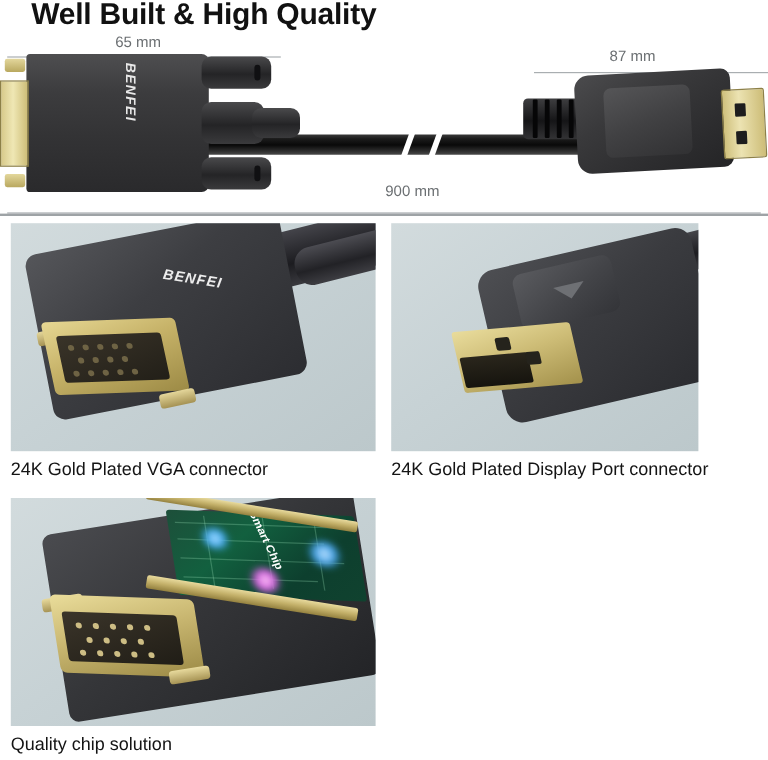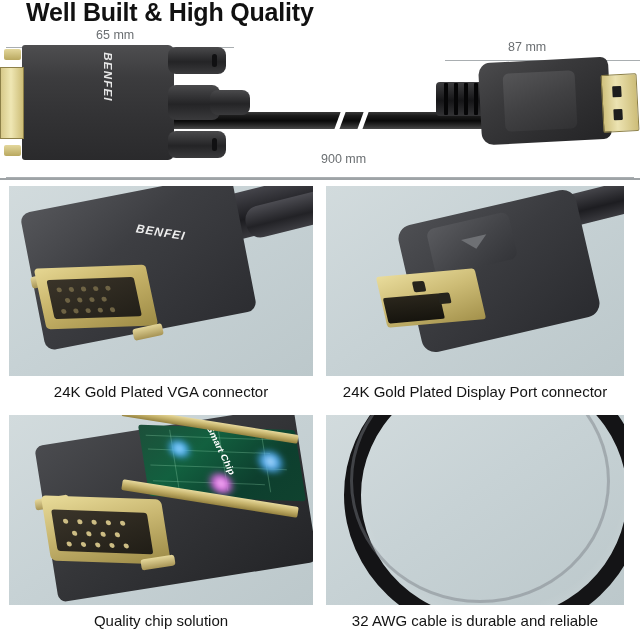--- a/index.html
+++ b/index.html
@@ -242,32 +242,31 @@
     height: 447px;
   }
   .cell {
     position: absolute;
     width: 304px;
   }
   .cell.c-tl { left: 9px;   top: 0px; }
   .cell.c-tr { left: 326px; top: 0px; }
   .cell.c-bl { left: 9px;   top: 229px; }
   .cell.c-br { left: 326px; top: 229px; }
-  .cell.c-tr, .cell.c-br { width: 298px; }
+  .cell.c-tr, .cell.c-br { width: 256px; }
 
   .photo {
     position: relative;
     width: 100%;
     height: 190px;
     background: linear-gradient(145deg, #d2dbdd 0%, #c7d2d5 45%, #bcc8cb 100%);
     overflow: hidden;
   }
   .caption {
     margin-top: 8px;
-    text-align: center;
     font-size: 15px;
     line-height: 1.1;
     color: #141414;
     white-space: nowrap;
   }
 
   
   .p1-shell {
     position: absolute;
     left: 22px;
@@ -671,21 +670,14 @@
           <div class="p3-pin" style="left:38px;top:32px"></div>
           <div class="p3-pin" style="left:52px;top:32px"></div>
           <div class="p3-pin" style="left:66px;top:32px"></div>
         </div>
       </div>
       <div class="p3-screw sb"></div>
     </div>
     <div class="caption">Quality chip solution</div>
   </div>
 
-  <div class="cell c-br">
-    <div class="photo">
-      <div class="p4-loop"></div>
-      <div class="p4-loop-hi"></div>
-    </div>
-    <div class="caption">32 AWG cable is durable and reliable</div>
-  </div>
 
 </div>
 
 </body></html>

